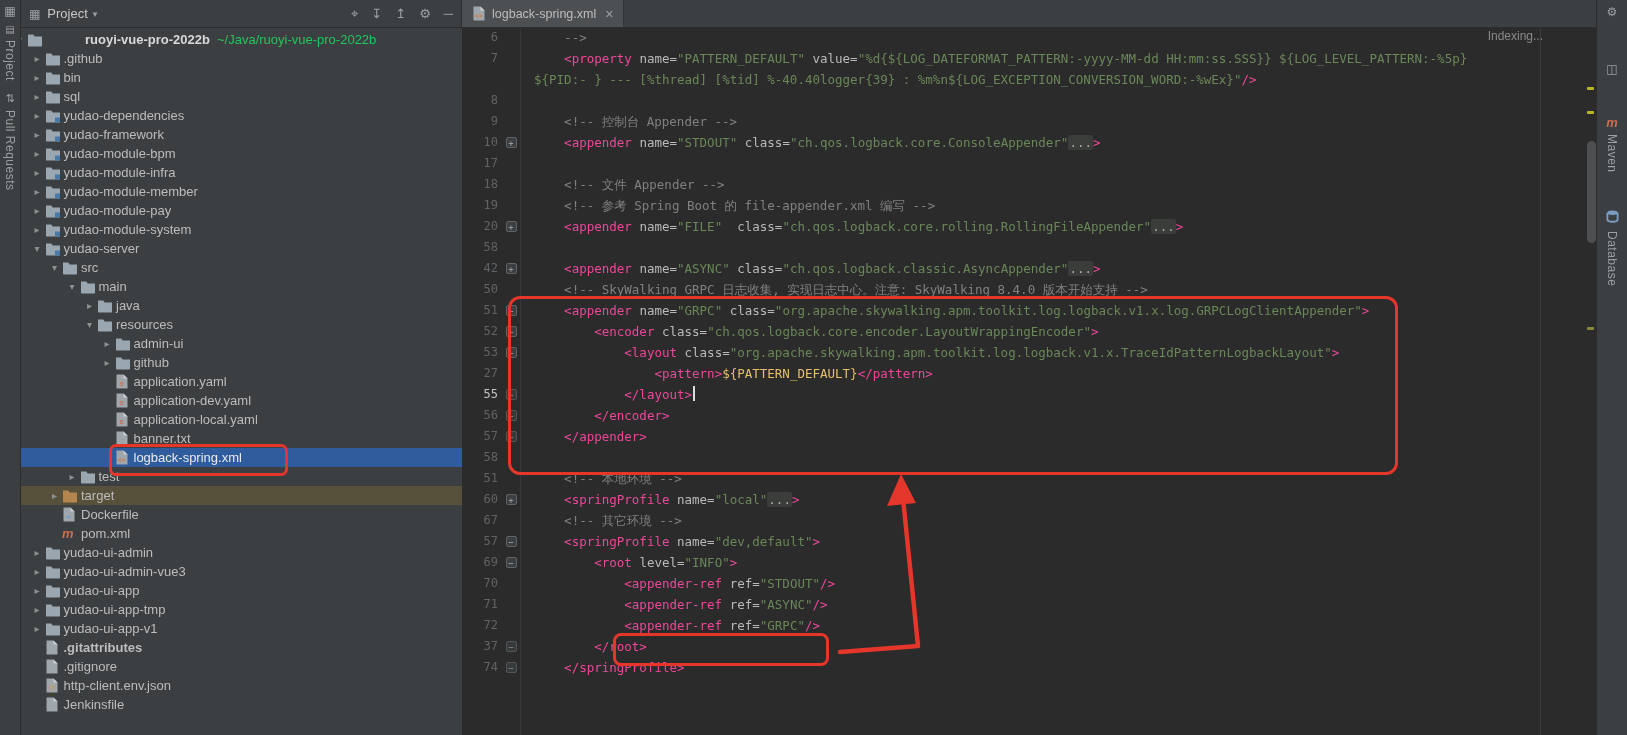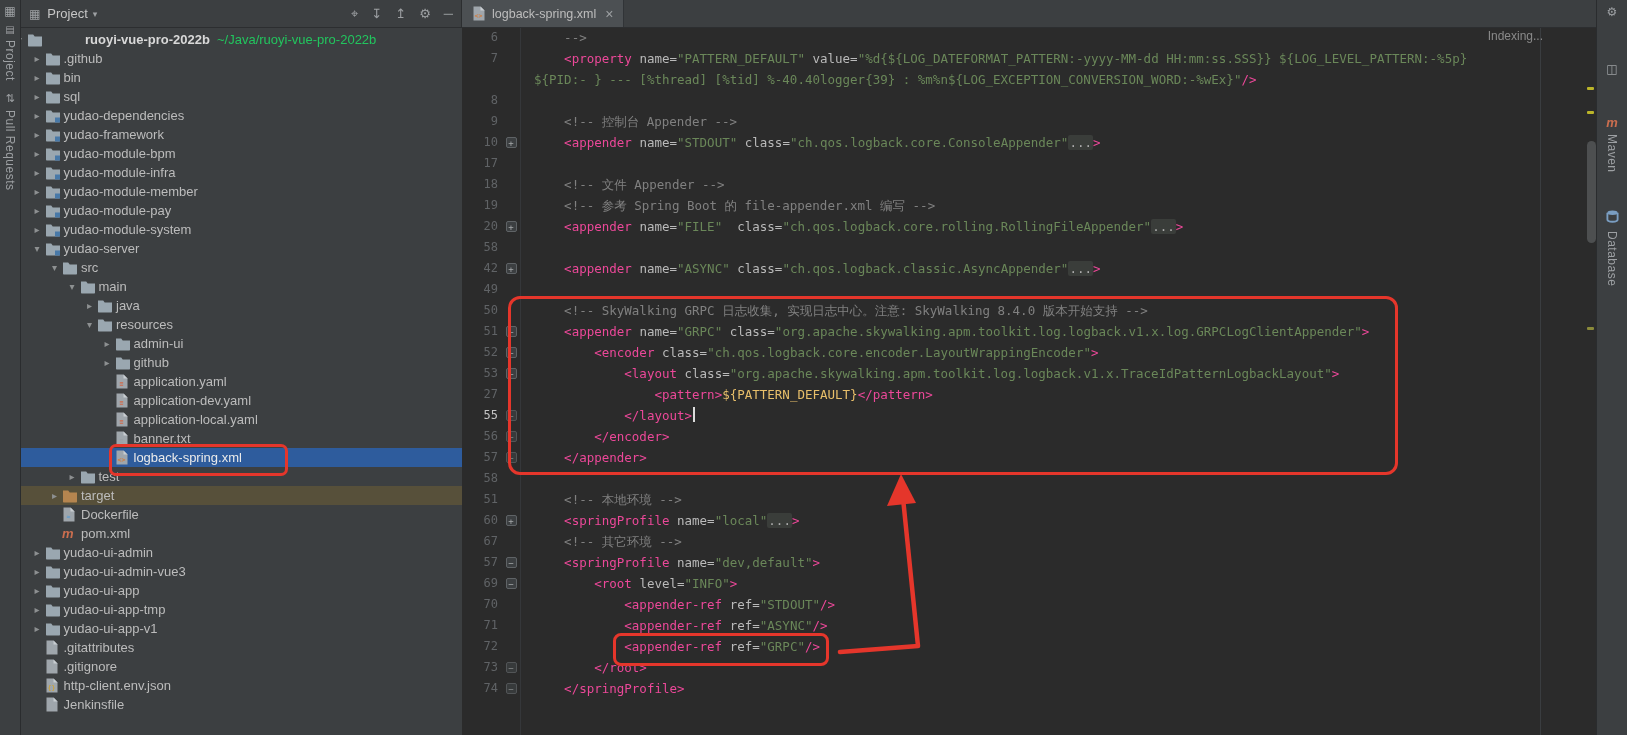--- a/index.html
+++ b/index.html
@@ -422,21 +422,21 @@
       </div>
       <div class="trow" style="padding-left: 23.5px;">
         <span class="chev">▸</span>
         <span class="ticon">
           <svg width="16" height="14" viewBox="0 0 16 14">
             <path fill="#9aa7b0" d="M1 1.5h5.2l1.5 2H15v9.3c0 .4-.3.7-.7.7H1.7c-.4 0-.7-.3-.7-.7V1.5z"></path>
           </svg>
         </span>
         <span class="tlabel">yudao-ui-app-v1</span>
       </div>
-      <div class="trow" style="padding-left: 23.5px;">
+      <div class="trow" style="padding-left: 23.5px; font-weight: bold;">
         <span class="chev"></span>
         <span class="ticon">
           <svg width="13" height="15" viewBox="0 0 13 15">
             <path fill="#9fa6ac" d="M1.5 .5h7l4 4v10h-11z"></path>
             <path fill="#c9ced2" d="M8.5 .5l4 4h-4z"></path>
             <text x="6.4" y="12" text-anchor="middle" font-size="6.5" font-family="DejaVu Sans Mono, monospace" font-weight="bold" fill="#9aa0a6"></text>
           </svg>
         </span>
         <span class="tlabel">.gitattributes</span>
       </div>
@@ -484,39 +484,38 @@
       <div class="cline"><span class="ln"></span><span class="fm"></span><span class="codeln"><span class="tk-s">${PID:- } --- [%thread] [%tid] %-40.40logger{39} : %m%n${LOG_EXCEPTION_CONVERSION_WORD:-%wEx}"</span><span class="tk-t">/&gt;</span></span></div>
       <div class="cline"><span class="ln">8</span><span class="fm"></span><span class="codeln"></span></div>
       <div class="cline"><span class="ln">9</span><span class="fm"></span><span class="codeln"><span class="tk-p">    </span><span class="tk-c">&lt;!-- 控制台 Appender --&gt;</span></span></div>
       <div class="cline"><span class="ln">10</span><span class="fm"><span class="fbox plus">+</span></span><span class="codeln"><span class="tk-p">    </span><span class="tk-t">&lt;appender</span><span class="tk-p"> </span><span class="tk-a">name=</span><span class="tk-s">"STDOUT"</span><span class="tk-p"> </span><span class="tk-a">class=</span><span class="tk-s">"ch.qos.logback.core.ConsoleAppender"</span><span class="tk-f">...</span><span class="tk-t">&gt;</span></span></div>
       <div class="cline"><span class="ln">17</span><span class="fm"></span><span class="codeln"></span></div>
       <div class="cline"><span class="ln">18</span><span class="fm"></span><span class="codeln"><span class="tk-p">    </span><span class="tk-c">&lt;!-- 文件 Appender --&gt;</span></span></div>
       <div class="cline"><span class="ln">19</span><span class="fm"></span><span class="codeln"><span class="tk-p">    </span><span class="tk-c">&lt;!-- 参考 Spring Boot 的 file-appender.xml 编写 --&gt;</span></span></div>
       <div class="cline"><span class="ln">20</span><span class="fm"><span class="fbox plus">+</span></span><span class="codeln"><span class="tk-p">    </span><span class="tk-t">&lt;appender</span><span class="tk-p"> </span><span class="tk-a">name=</span><span class="tk-s">"FILE"</span><span class="tk-p">  </span><span class="tk-a">class=</span><span class="tk-s">"ch.qos.logback.core.rolling.RollingFileAppender"</span><span class="tk-f">...</span><span class="tk-t">&gt;</span></span></div>
       <div class="cline"><span class="ln">58</span><span class="fm"></span></div>
       <div class="cline"><span class="ln">42</span><span class="fm"><span class="fbox plus">+</span></span><span class="codeln"><span class="tk-p">    </span><span class="tk-t">&lt;appender</span><span class="tk-p"> </span><span class="tk-a">name=</span><span class="tk-s">"ASYNC"</span><span class="tk-p"> </span><span class="tk-a">class=</span><span class="tk-s">"ch.qos.logback.classic.AsyncAppender"</span><span class="tk-f">...</span><span class="tk-t">&gt;</span></span></div>
-      <div class="cline"><span class="ln">49</span><span class="fm"></span><span class="codeln"></span></div>
       <div class="cline"><span class="ln">50</span><span class="fm"></span><span class="codeln"><span class="tk-p">    </span><span class="tk-c">&lt;!-- SkyWalking GRPC 日志收集, 实现日志中心。注意: SkyWalking 8.4.0 版本开始支持 --&gt;</span></span></div>
       <div class="cline"><span class="ln">51</span><span class="fm"><span class="fbox minus">−</span></span><span class="codeln"><span class="tk-p">    </span><span class="tk-t">&lt;appender</span><span class="tk-p"> </span><span class="tk-a">name=</span><span class="tk-s">"GRPC"</span><span class="tk-p"> </span><span class="tk-a">class=</span><span class="tk-s">"org.apache.skywalking.apm.toolkit.log.logback.v1.x.log.GRPCLogClientAppender"</span><span class="tk-t">&gt;</span></span></div>
       <div class="cline"><span class="ln">52</span><span class="fm"><span class="fbox minus">−</span></span><span class="codeln"><span class="tk-p">        </span><span class="tk-t">&lt;encoder</span><span class="tk-p"> </span><span class="tk-a">class=</span><span class="tk-s">"ch.qos.logback.core.encoder.LayoutWrappingEncoder"</span><span class="tk-t">&gt;</span></span></div>
       <div class="cline"><span class="ln">53</span><span class="fm"><span class="fbox minus">−</span></span><span class="codeln"><span class="tk-p">            </span><span class="tk-t">&lt;layout</span><span class="tk-p"> </span><span class="tk-a">class=</span><span class="tk-s">"org.apache.skywalking.apm.toolkit.log.logback.v1.x.TraceIdPatternLogbackLayout"</span><span class="tk-t">&gt;</span></span></div>
       <div class="cline"><span class="ln">27</span><span class="fm"></span><span class="codeln"><span class="tk-p">                </span><span class="tk-t">&lt;pattern&gt;</span><span class="tk-v">${PATTERN_DEFAULT}</span><span class="tk-t">&lt;/pattern&gt;</span></span></div>
       <div class="cline"><span class="ln cur">55</span><span class="fm"><span class="fbox end">−</span></span><span class="codeln"><span class="tk-p">            </span><span class="tk-t">&lt;/layout&gt;</span><span class="caret"></span></span></div>
       <div class="cline"><span class="ln">56</span><span class="fm"><span class="fbox end">−</span></span><span class="codeln"><span class="tk-p">        </span><span class="tk-t">&lt;/encoder&gt;</span></span></div>
       <div class="cline"><span class="ln">57</span><span class="fm"><span class="fbox end">−</span></span><span class="codeln"><span class="tk-p">    </span><span class="tk-t">&lt;/appender&gt;</span></span></div>
       <div class="cline"><span class="ln">58</span><span class="fm"></span><span class="codeln"></span></div>
       <div class="cline"><span class="ln">51</span><span class="fm"></span><span class="codeln"><span class="tk-p">    </span><span class="tk-c">&lt;!-- 本地环境 --&gt;</span></span></div>
       <div class="cline"><span class="ln">60</span><span class="fm"><span class="fbox plus">+</span></span><span class="codeln"><span class="tk-p">    </span><span class="tk-t">&lt;springProfile</span><span class="tk-p"> </span><span class="tk-a">name=</span><span class="tk-s">"local"</span><span class="tk-f">...</span><span class="tk-t">&gt;</span></span></div>
       <div class="cline"><span class="ln">67</span><span class="fm"></span><span class="codeln"><span class="tk-p">    </span><span class="tk-c">&lt;!-- 其它环境 --&gt;</span></span></div>
       <div class="cline"><span class="ln">57</span><span class="fm"><span class="fbox minus">−</span></span><span class="codeln"><span class="tk-p">    </span><span class="tk-t">&lt;springProfile</span><span class="tk-p"> </span><span class="tk-a">name=</span><span class="tk-s">"dev,default"</span><span class="tk-t">&gt;</span></span></div>
       <div class="cline"><span class="ln">69</span><span class="fm"><span class="fbox minus">−</span></span><span class="codeln"><span class="tk-p">        </span><span class="tk-t">&lt;root</span><span class="tk-p"> </span><span class="tk-a">level=</span><span class="tk-s">"INFO"</span><span class="tk-t">&gt;</span></span></div>
       <div class="cline"><span class="ln">70</span><span class="fm"></span><span class="codeln"><span class="tk-p">            </span><span class="tk-t">&lt;appender-ref</span><span class="tk-p"> </span><span class="tk-a">ref=</span><span class="tk-s">"STDOUT"</span><span class="tk-t">/&gt;</span></span></div>
       <div class="cline"><span class="ln">71</span><span class="fm"></span><span class="codeln"><span class="tk-p">            </span><span class="tk-t">&lt;appender-ref</span><span class="tk-p"> </span><span class="tk-a">ref=</span><span class="tk-s">"ASYNC"</span><span class="tk-t">/&gt;</span></span></div>
       <div class="cline"><span class="ln">72</span><span class="fm"></span><span class="codeln"><span class="tk-p">            </span><span class="tk-t">&lt;appender-ref</span><span class="tk-p"> </span><span class="tk-a">ref=</span><span class="tk-s">"GRPC"</span><span class="tk-t">/&gt;</span></span></div>
-      <div class="cline"><span class="ln">73</span><span class="fm"><span class="fbox end">−</span></span><span class="codeln"><span class="tk-p">        </span><span class="tk-t">&lt;/root&gt;</span></span></div>
+      <div class="cline"><span class="ln">37</span><span class="fm"><span class="fbox end">−</span></span><span class="codeln"><span class="tk-p">        </span><span class="tk-t">&lt;/root&gt;</span></span></div>
       <div class="cline"><span class="ln">74</span><span class="fm"><span class="fbox end">−</span></span><span class="codeln"><span class="tk-p">    </span><span class="tk-t">&lt;/springProfile&gt;</span></span></div>
     </div>
   <div class="gutter-sep"></div>
   <div class="scrollthumb"></div>
   <div class="stripe-mark" style="top:60px;background:#bbb529"></div>
   <div class="stripe-mark" style="top:84px;background:#bbb529"></div>
   <div class="stripe-mark" style="top:300px;background:#8a8a3a"></div>
 </div>
 
 <div class="anno-rect" style="left:109px;top:444px;width:173px;height:26px;border-radius:7px;border-width:3px"></div>

